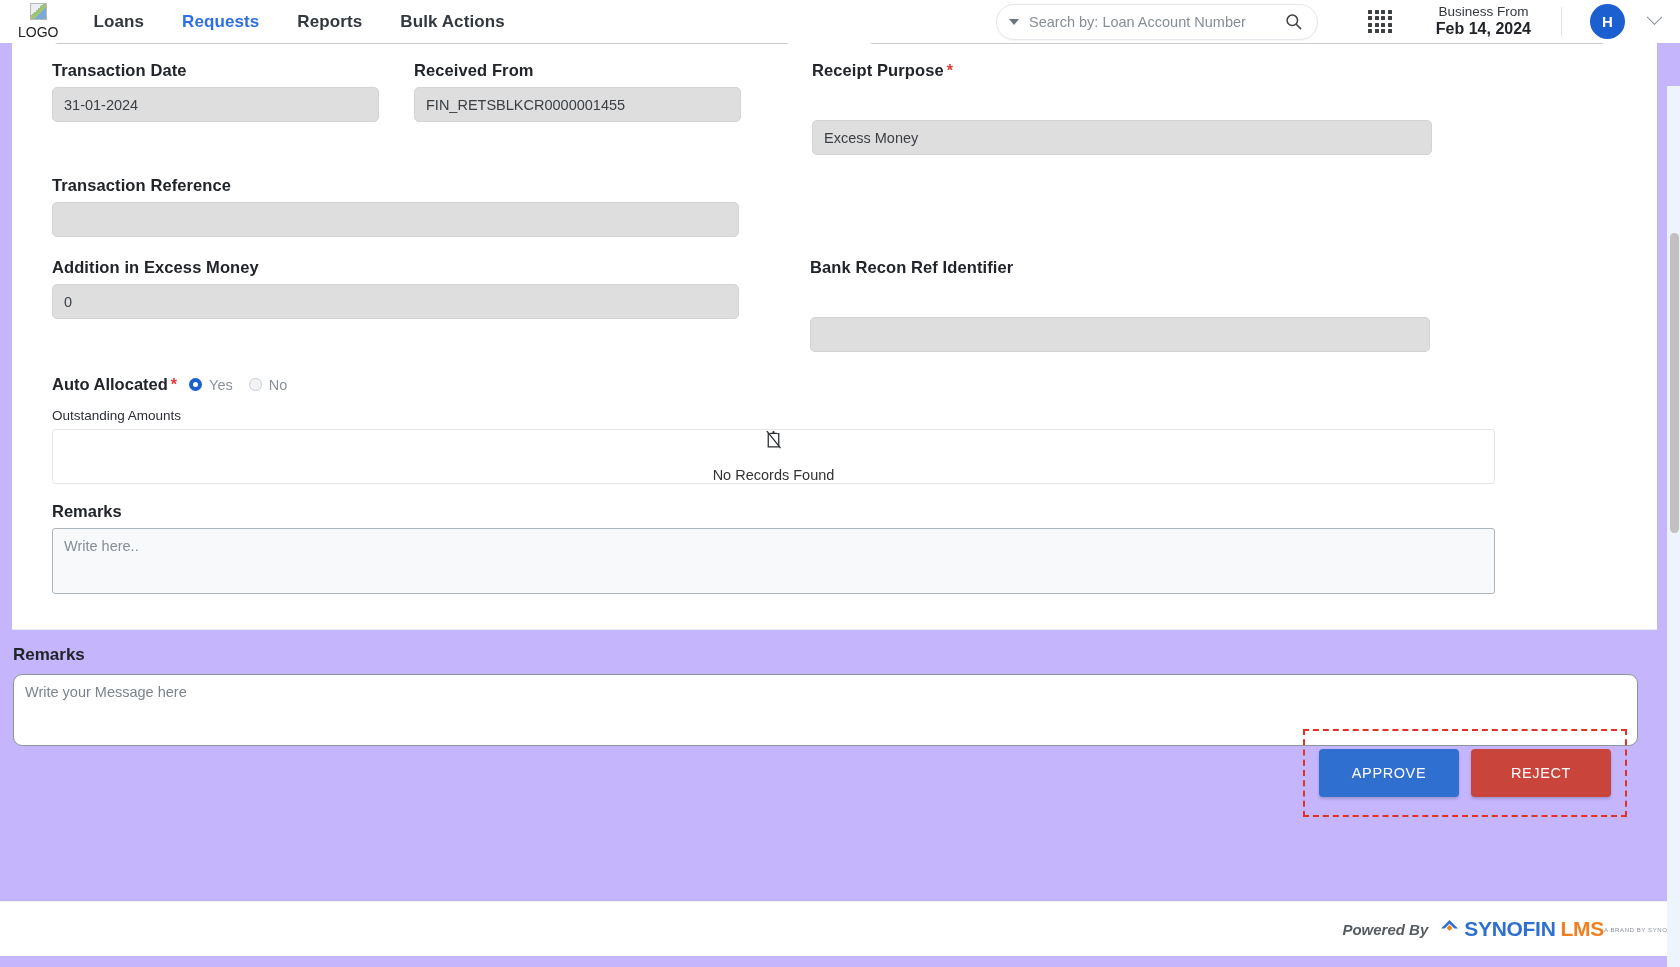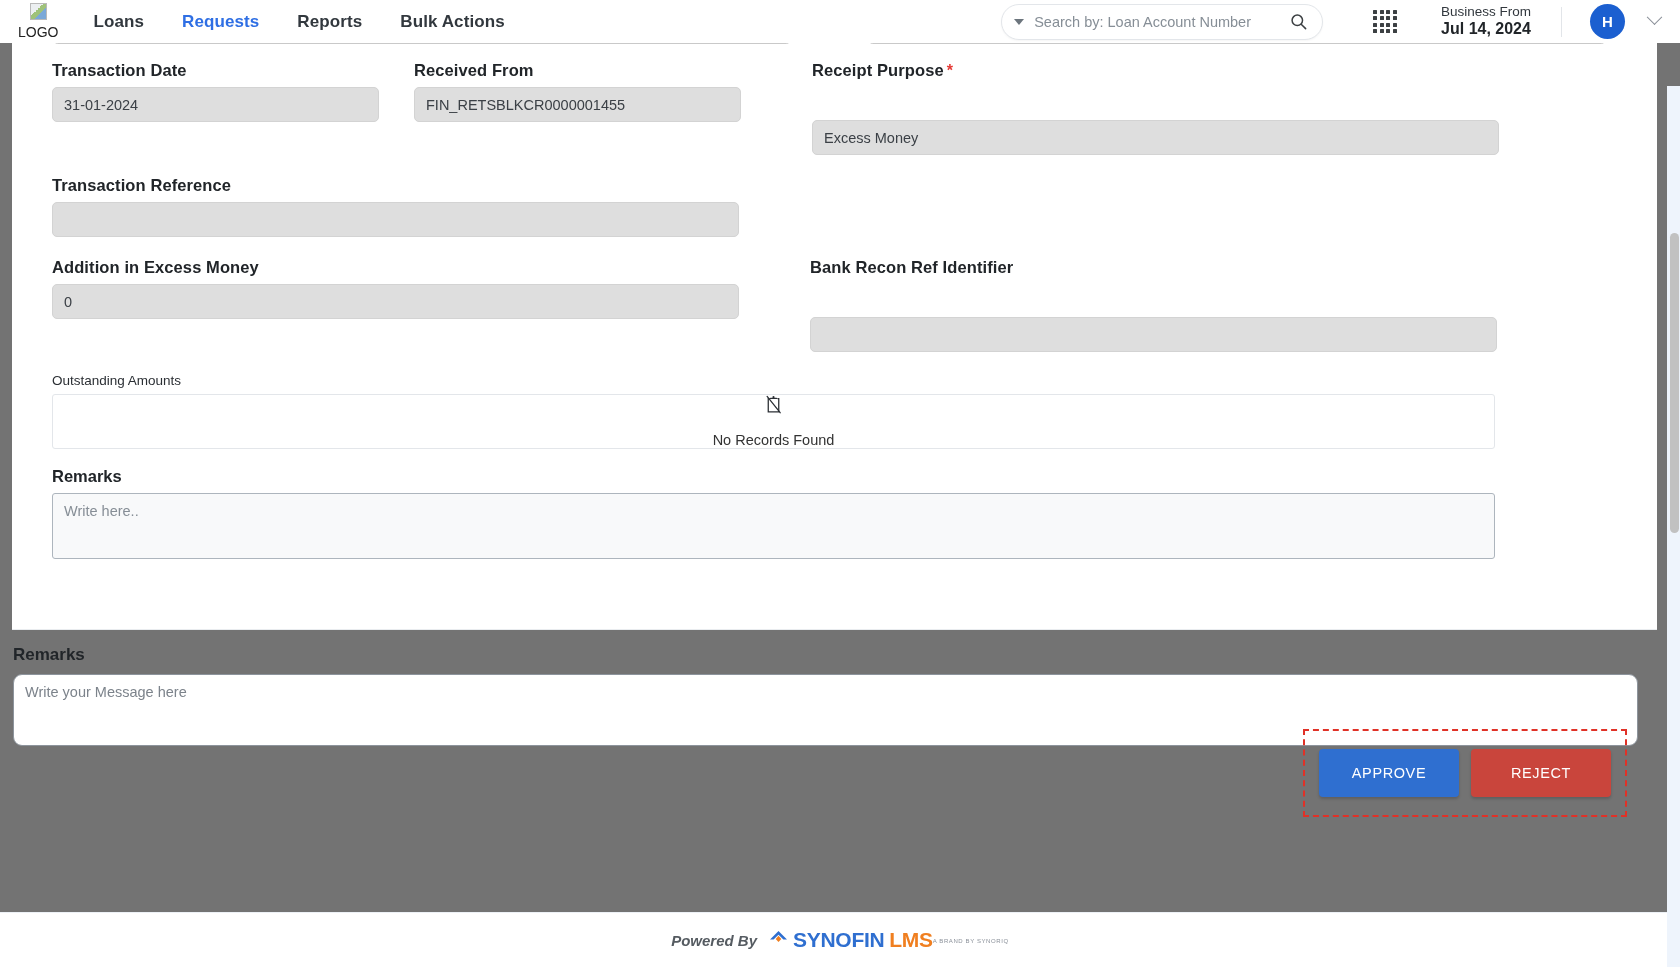--- a/index.html
+++ b/index.html
@@ -136,21 +136,21 @@
     transform: rotate(45deg) translate(-3px,-3px);
     cursor: pointer;
   }
 
   
   .page {
     position: absolute;
     top: 43px; left: 0;
     width: 1680px;
     height: 924px;
-    background: #737373;
+    background: #c4b5fd;
     overflow: hidden;
   }
   .white-card {
     position: absolute;
     top: 0; left: 12px;
     width: 1645px;
     height: 587px;
     background: #ffffff;
     border-bottom: 1px solid #e9ecef;
   }
@@ -186,21 +186,21 @@
     height: 35px;
     display: flex;
     align-items: center;
     padding: 0 11px;
     font-size: 14.5px;
     color: #3b4046;
   }
   .w-left  { width: 327px; }
   .w-mid   { width: 327px; }
   .w-wide  { width: 687px; }
-  .w-right { width: 687px; margin-top: 40px; }
+  .w-right { width: 620px; margin-top: 40px; }
 
   .col-gap { width: 35px; }
   .col-gap-lg { width: 71px; }
 
   
   .radio-row { display: flex; align-items: center; gap: 0; margin: 2px 0 14px 0; }
   .radio-label-main {
     font-size: 16.5px; font-weight: bold; color: #212529; margin-right: 12px;
   }
   .radio-item { display: flex; align-items: center; margin-right: 16px; cursor: pointer; }
@@ -303,27 +303,27 @@
     cursor: pointer;
     font-family: "Liberation Sans", sans-serif;
     box-shadow: 0 2px 3px rgba(0,0,0,.18);
   }
   .btn-approve { background: #2f6fd0; }
   .btn-reject  { background: #c9453c; }
 
   
   .footer {
     position: absolute;
-    bottom: 0; left: 0;
+    bottom: 11px; left: 0;
     width: 1680px;
     height: 55px;
     background: #ffffff;
     display: flex;
     align-items: center;
-    justify-content: center;
+    justify-content: flex-end;
     gap: 12px;
     border-top: 1px solid #edf1f6;
   }
   .powered { font-size: 15px; font-style: italic; font-weight: bold; color: #555b61; }
   .brand { display: flex; flex-direction: row; align-items: center; }
   .brand-row { display: flex; align-items: center; gap: 5px; }
   .brand-syn { font-size: 21px; font-weight: bold; color: #2f6fd0; letter-spacing: -.3px; }
   .brand-lms { font-size: 21px; font-weight: bold; color: #f07f20; letter-spacing: -.3px; }
   .brand-tag { font-size: 6px; color: #8a9099; letter-spacing: .6px; margin-top: 1px; }
 
@@ -389,21 +389,21 @@
         <i></i>
         <i></i>
       <i></i>
         <i></i>
         <i></i>
         <i></i>
     </div>
 
     <div class="biz-date">
       <div class="lbl">Business From</div>
-      <div class="val">Jul 14, 2024</div>
+      <div class="val">Feb 14, 2024</div>
     </div>
 
     <div class="vdiv"></div>
 
     <div class="avatar">H</div>
     <div class="chev"></div>
   </div>
 </div>
 
 <div class="page">
@@ -445,20 +445,33 @@
           <span class="f-label">Addition in Excess Money</span>
           <div class="f-input w-wide">0</div>
         </div>
         <div class="col-gap-lg"></div>
         <div class="field">
           <span class="f-label">Bank Recon Ref Identifier</span>
           <div class="f-input w-right"></div>
         </div>
       </div>
 
+      <div class="radio-row">
+        <span class="radio-label-main">
+          <span>Auto Allocated</span><span class="req">*</span>
+        </span>
+        <label class="radio-item">
+          <span class="radio-dot on"></span>
+          <span class="radio-text">Yes</span>
+        </label>
+        <label class="radio-item">
+          <span class="radio-dot"></span>
+          <span class="radio-text">No</span>
+        </label>
+      </div>
 
       <div>
         <span class="small-label">Outstanding Amounts</span>
         <div class="empty-box">
           <span>
             <svg width="17" height="19" viewBox="0 0 24 26" fill="none" stroke="#2b2f34" stroke-width="1.8">
               <path d="M8 3.6h8a1.6 1.6 0 0 1 1.6 1.6v0H6.4v0A1.6 1.6 0 0 1 8 3.6z" fill="#2b2f34" stroke="none"></path>
               <circle cx="12" cy="2.6" r="1.5" fill="#2b2f34" stroke="none"></circle>
               <path d="M6.4 4.6H4.6v18.8h14.8V4.6h-1.8"></path>
               <line x1="3" y1="1.6" x2="21.4" y2="24.6" stroke-linecap="round"></line>

